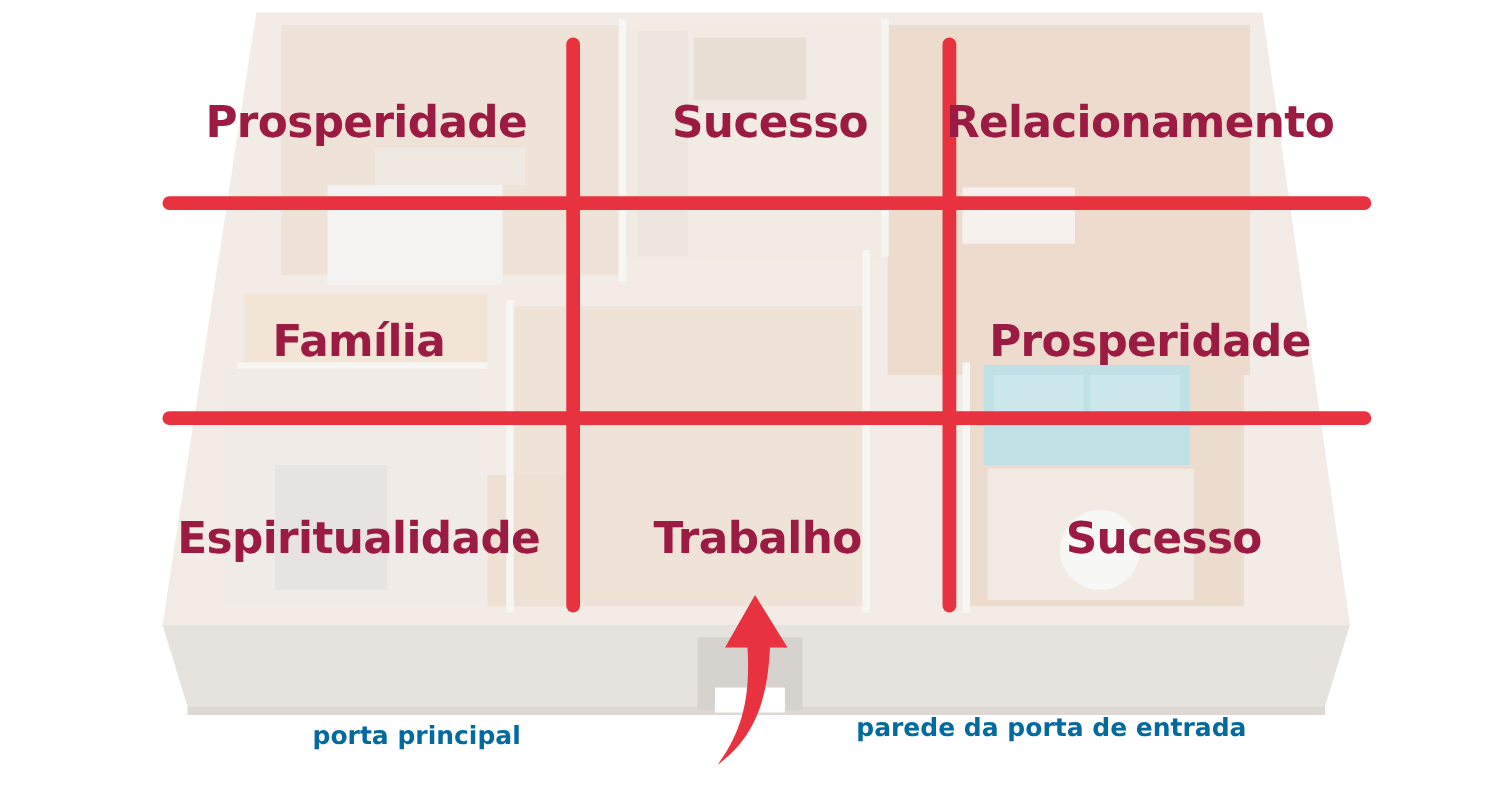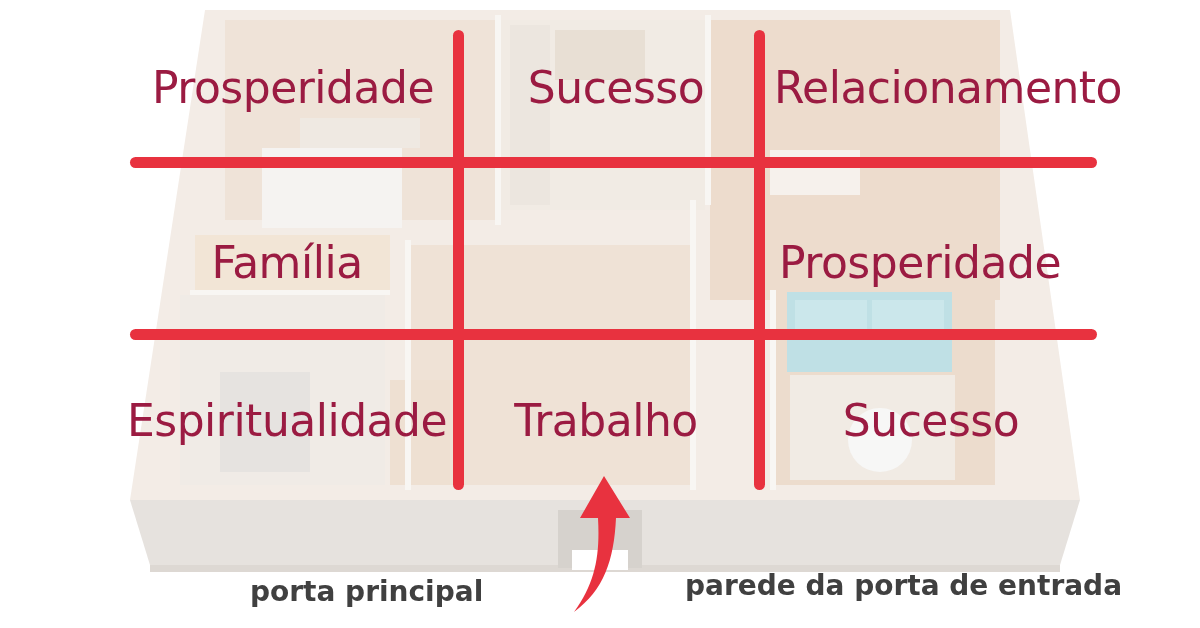--- a/index.html
+++ b/index.html
@@ -1,24 +1,24 @@
 <!DOCTYPE html>
 <html><head>
 <meta charset="utf-8">
 <style>
   html,body{margin:0;padding:0;}
   body{width:1200px;height:628px;overflow:hidden;background:#ffffff;position:relative;font-family:"DejaVu Sans","Liberation Sans",sans-serif;}
   .stage{position:absolute;left:0;top:0;width:1200px;height:628px;}
   
   .plan{position:absolute;left:0;top:0;width:1200px;height:628px;}
-  .label{position:absolute;font-weight:normal;color:#9b1b42;font-size:44px;letter-spacing:-0.5px;white-space:nowrap;transform:translate(-50%,-50%);line-height:1;}
+  .label{position:absolute;font-weight:bold;color:#9b1b42;font-size:35px;letter-spacing:-0.5px;white-space:nowrap;transform:translate(-50%,-50%);line-height:1;margin-top:11px;}
   .hline,.vline{position:absolute;background:#e8323f;border-radius:6px;}
   .hline{height:11px;}
   .vline{width:11px;}
-  .caption{position:absolute;color:#404040;font-weight:bold;font-size:28px;white-space:nowrap;line-height:1;}
+  .caption{position:absolute;color:#0369a1;font-weight:bold;font-size:20px;white-space:nowrap;line-height:1;}
 </style>
 </head>
 <body>
 
 <div class="stage">
 
   <svg class="plan" viewBox="0 0 1200 628" width="1200" height="628">
 
     <polygon points="205,10 1010,10 1080,500 130,500" fill="#f3ece6"></polygon>
     <polygon points="130,500 1080,500 1060,565 150,565" fill="#e6e2de"></polygon>
@@ -61,21 +61,21 @@
     <rect x="770" y="290" width="6" height="200" fill="#f8f6f3"></rect>
   </svg>
 
   <div class="hline" style="left:130px;top:157px;width:967px;"></div>
   <div class="hline" style="left:130px;top:329px;width:967px;"></div>
   <div class="vline" style="left:453px;top:30px;height:460px;"></div>
   <div class="vline" style="left:754px;top:30px;height:460px;"></div>
 
   <div class="label" style="left:293px;top:88px;">Prosperidade</div>
   <div class="label" style="left:616px;top:88px;">Sucesso</div>
-  <div class="label" style="left:948px;top:88px;">Relacionamento</div>
+  <div class="label" style="left:912px;top:88px;">Relacionamento</div>
 
   <div class="label" style="left:287px;top:263px;">Família</div>
   <div class="label" style="left:920px;top:263px;">Prosperidade</div>
 
   <div class="label" style="left:606px;top:421px;">Trabalho</div>
   <div class="label" style="left:287px;top:421px;">Espiritualidade</div>
   <div class="label" style="left:931px;top:421px;">Sucesso</div>
 
   <svg style="position:absolute;left:560px;top:470px;" width="80" height="150" viewBox="0 0 80 150">
     <path d="M44,6 L70,48 L56,48 C54,90 44,120 14,142 C36,112 40,84 38,48 L20,48 Z" fill="#e8323f"></path>

